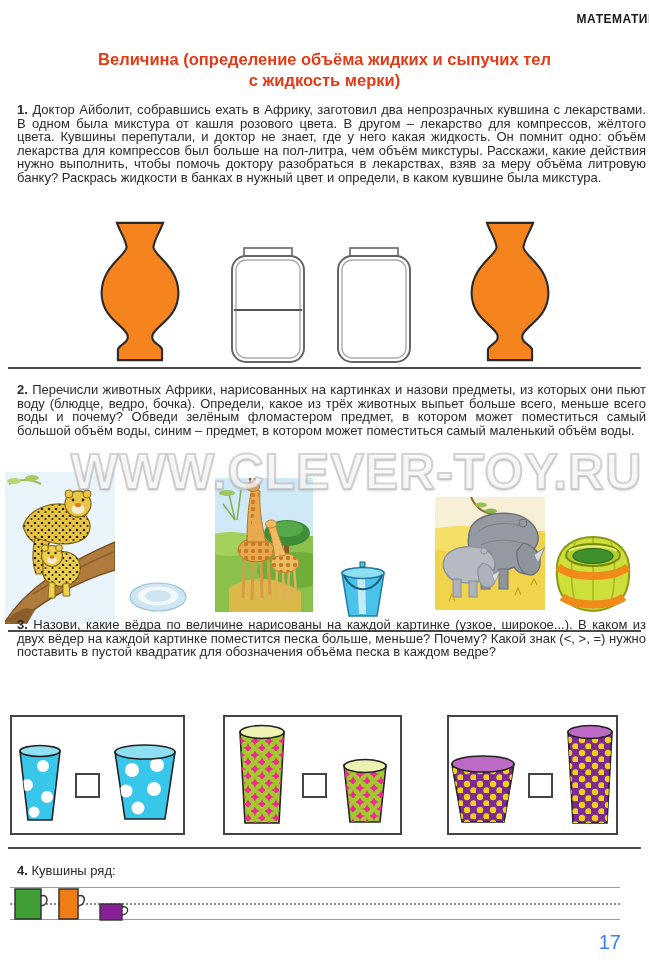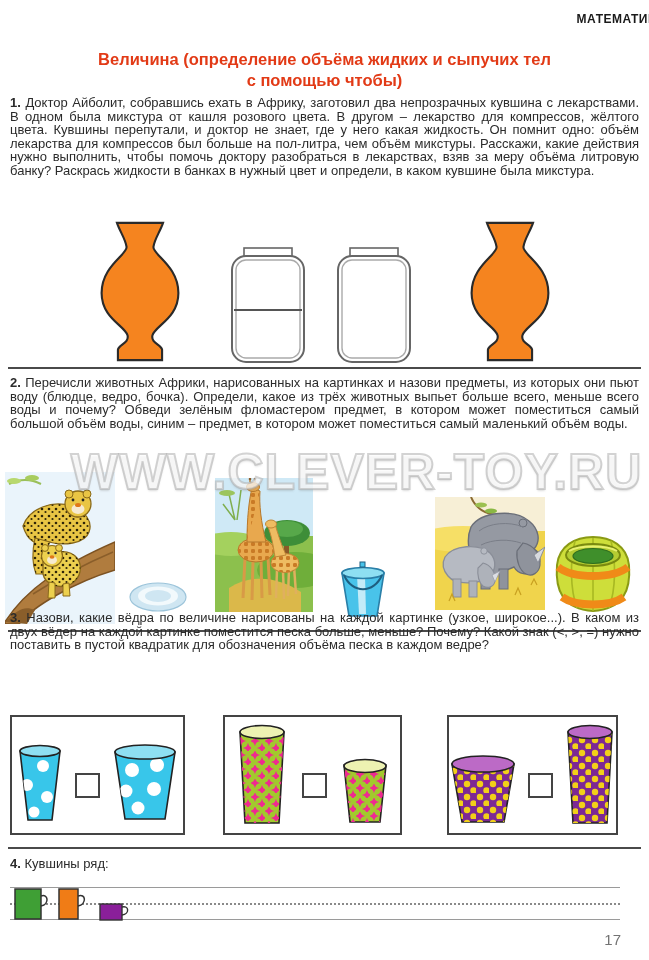--- a/index.html
+++ b/index.html
@@ -2,21 +2,21 @@
 <html><head>
 <meta charset="utf-8">
 <style>
   html,body{margin:0;padding:0;background:#fff;}
   .page{position:relative;width:649px;height:960px;background:#ffffff;overflow:hidden;
         font-family:"Liberation Sans","DejaVu Sans",sans-serif;color:#2b2b2b;}
   .title{position:absolute;top:12px;left:0;width:100%;text-align:right;
          font-size:12px;font-weight:bold;color:#1a1a1a;letter-spacing:.5px;margin-left:16px;}
   .subtitle{position:absolute;top:41px;left:0;width:100%;text-align:center;
             font-size:16.5px;font-weight:bold;color:#e23a16;line-height:21px;margin-top:8px;}
-  .task{position:absolute;left:10px;width:629px;margin:0;text-align:justify;
+  .task{position:absolute;left:10px;width:629px;margin:7px;text-align:justify;
         font-size:13px;line-height:13.6px;}
   .task .tnum{font-weight:bold;}
   .task .ital{}
   .sep{position:absolute;left:8px;width:633px;height:0;border-top:2.5px solid #4a4a4a;}
   .row{position:absolute;}
   .jugsrow{top:219px;left:0;width:649px;height:145px;display:flex;justify-content:center;
            align-items:flex-end;gap:0;}
   .jug{width:96px;height:144px;}
   .jar{width:76px;height:118px;margin:0 16px;}
   .jar.first{margin-left:42px;margin-right:14px;}
@@ -27,21 +27,21 @@
              text-shadow:0 2px 2px rgba(120,120,120,.25);pointer-events:none;white-space:nowrap;margin-left:32px;}
   .animals{top:470px;left:0;width:649px;height:160px;}
   .animals > *{position:absolute;}
   .cbox{position:absolute;top:715px;height:120px;background:#fff;border:2px solid #444;
         box-sizing:border-box;display:flex;align-items:flex-end;justify-content:center;}
   .abox{width:25px;height:25px;background:#fff;border:2px solid #444;box-sizing:border-box;}
   .rule{position:absolute;left:10px;width:610px;height:0;}
   .rule.solid{border-top:1.5px solid #9a9a9a;}
   .rule.dotted{border-top:2px dotted #8a8a8a;}
   .mug{position:absolute;}
-  .pagenum{position:absolute;top:931px;right:28px;font-size:15px;color:#737373;text-align:center;}
+  .pagenum{position:absolute;top:931px;right:28px;font-size:20px;color:#3b82f6;text-align:center;}
 </style>
 </head>
 <body>
 
 <div class="page">
 
   <svg width="0" height="0" style="position:absolute">
     <defs>
       <path id="spark" d="M0,-5.5 C0.8,-1.8 1.8,-0.8 5.5,0 C1.8,0.8 0.8,1.8 0,5.5 C-0.8,1.8 -1.8,0.8 -5.5,0 C-1.8,-0.8 -0.8,-1.8 0,-5.5 Z" fill="#ef2a90"></path>
       <pattern id="pstar" width="14" height="14" patternUnits="userSpaceOnUse">
@@ -58,21 +58,21 @@
       </pattern>
       <pattern id="gpatch" width="7" height="7" patternUnits="userSpaceOnUse">
         <rect x="1" y="1" width="4" height="4" rx="1.2" fill="#c97a26"></rect>
       </pattern>
     </defs>
   </svg>
 
   <div class="title">МАТЕМАТИКА</div>
   <div class="subtitle">
     <div>Величина (определение объёма жидких и сыпучих тел</div>
-    <div>с помощью чтобы)</div>
+    <div>с жидкость мерки)</div>
   </div>
 
   <p class="task" style="top:96px"><span class="tnum">1.</span> <span>Доктор Айболит, собравшись ехать в Африку, заготовил два непрозрачных кувшина с лекарствами. В одном была микстура от кашля розового цвета. В другом – лекарство для компрессов, жёлтого цвета. Кувшины перепутали, и доктор не знает, где у него какая жидкость. Он помнит одно: объём лекарства для компрессов был больше на пол-литра, чем объём микстуры. Расскажи, какие действия нужно выполнить, чтобы помочь доктору разобраться в лекарствах, взяв за меру объёма литровую банку? Раскрась жидкости в банках в нужный цвет и определи, в каком кувшине была микстура.</span></p>
 
   <div class="row jugsrow">
     <svg class="jug" viewBox="0 0 100 150">
       <path d="M26,3 L74,3 C71,12 65,20 64,28 C63,36 90,48 90,76 C90,102 66,110 63,120 C61,128 72,130 73,135 L73,146 L27,146 L27,135 C28,130 39,128 37,120 C34,110 10,102 10,76 C10,48 37,36 36,28 C35,20 29,12 26,3 Z" fill="#f5841f" stroke="#2a2a2a" stroke-width="2.2"></path>
     </svg>
     <svg class="jar first" viewBox="0 0 76 118">
       <rect x="14" y="2" width="48" height="9" fill="#fff" stroke="#666" stroke-width="1.6"></rect>

